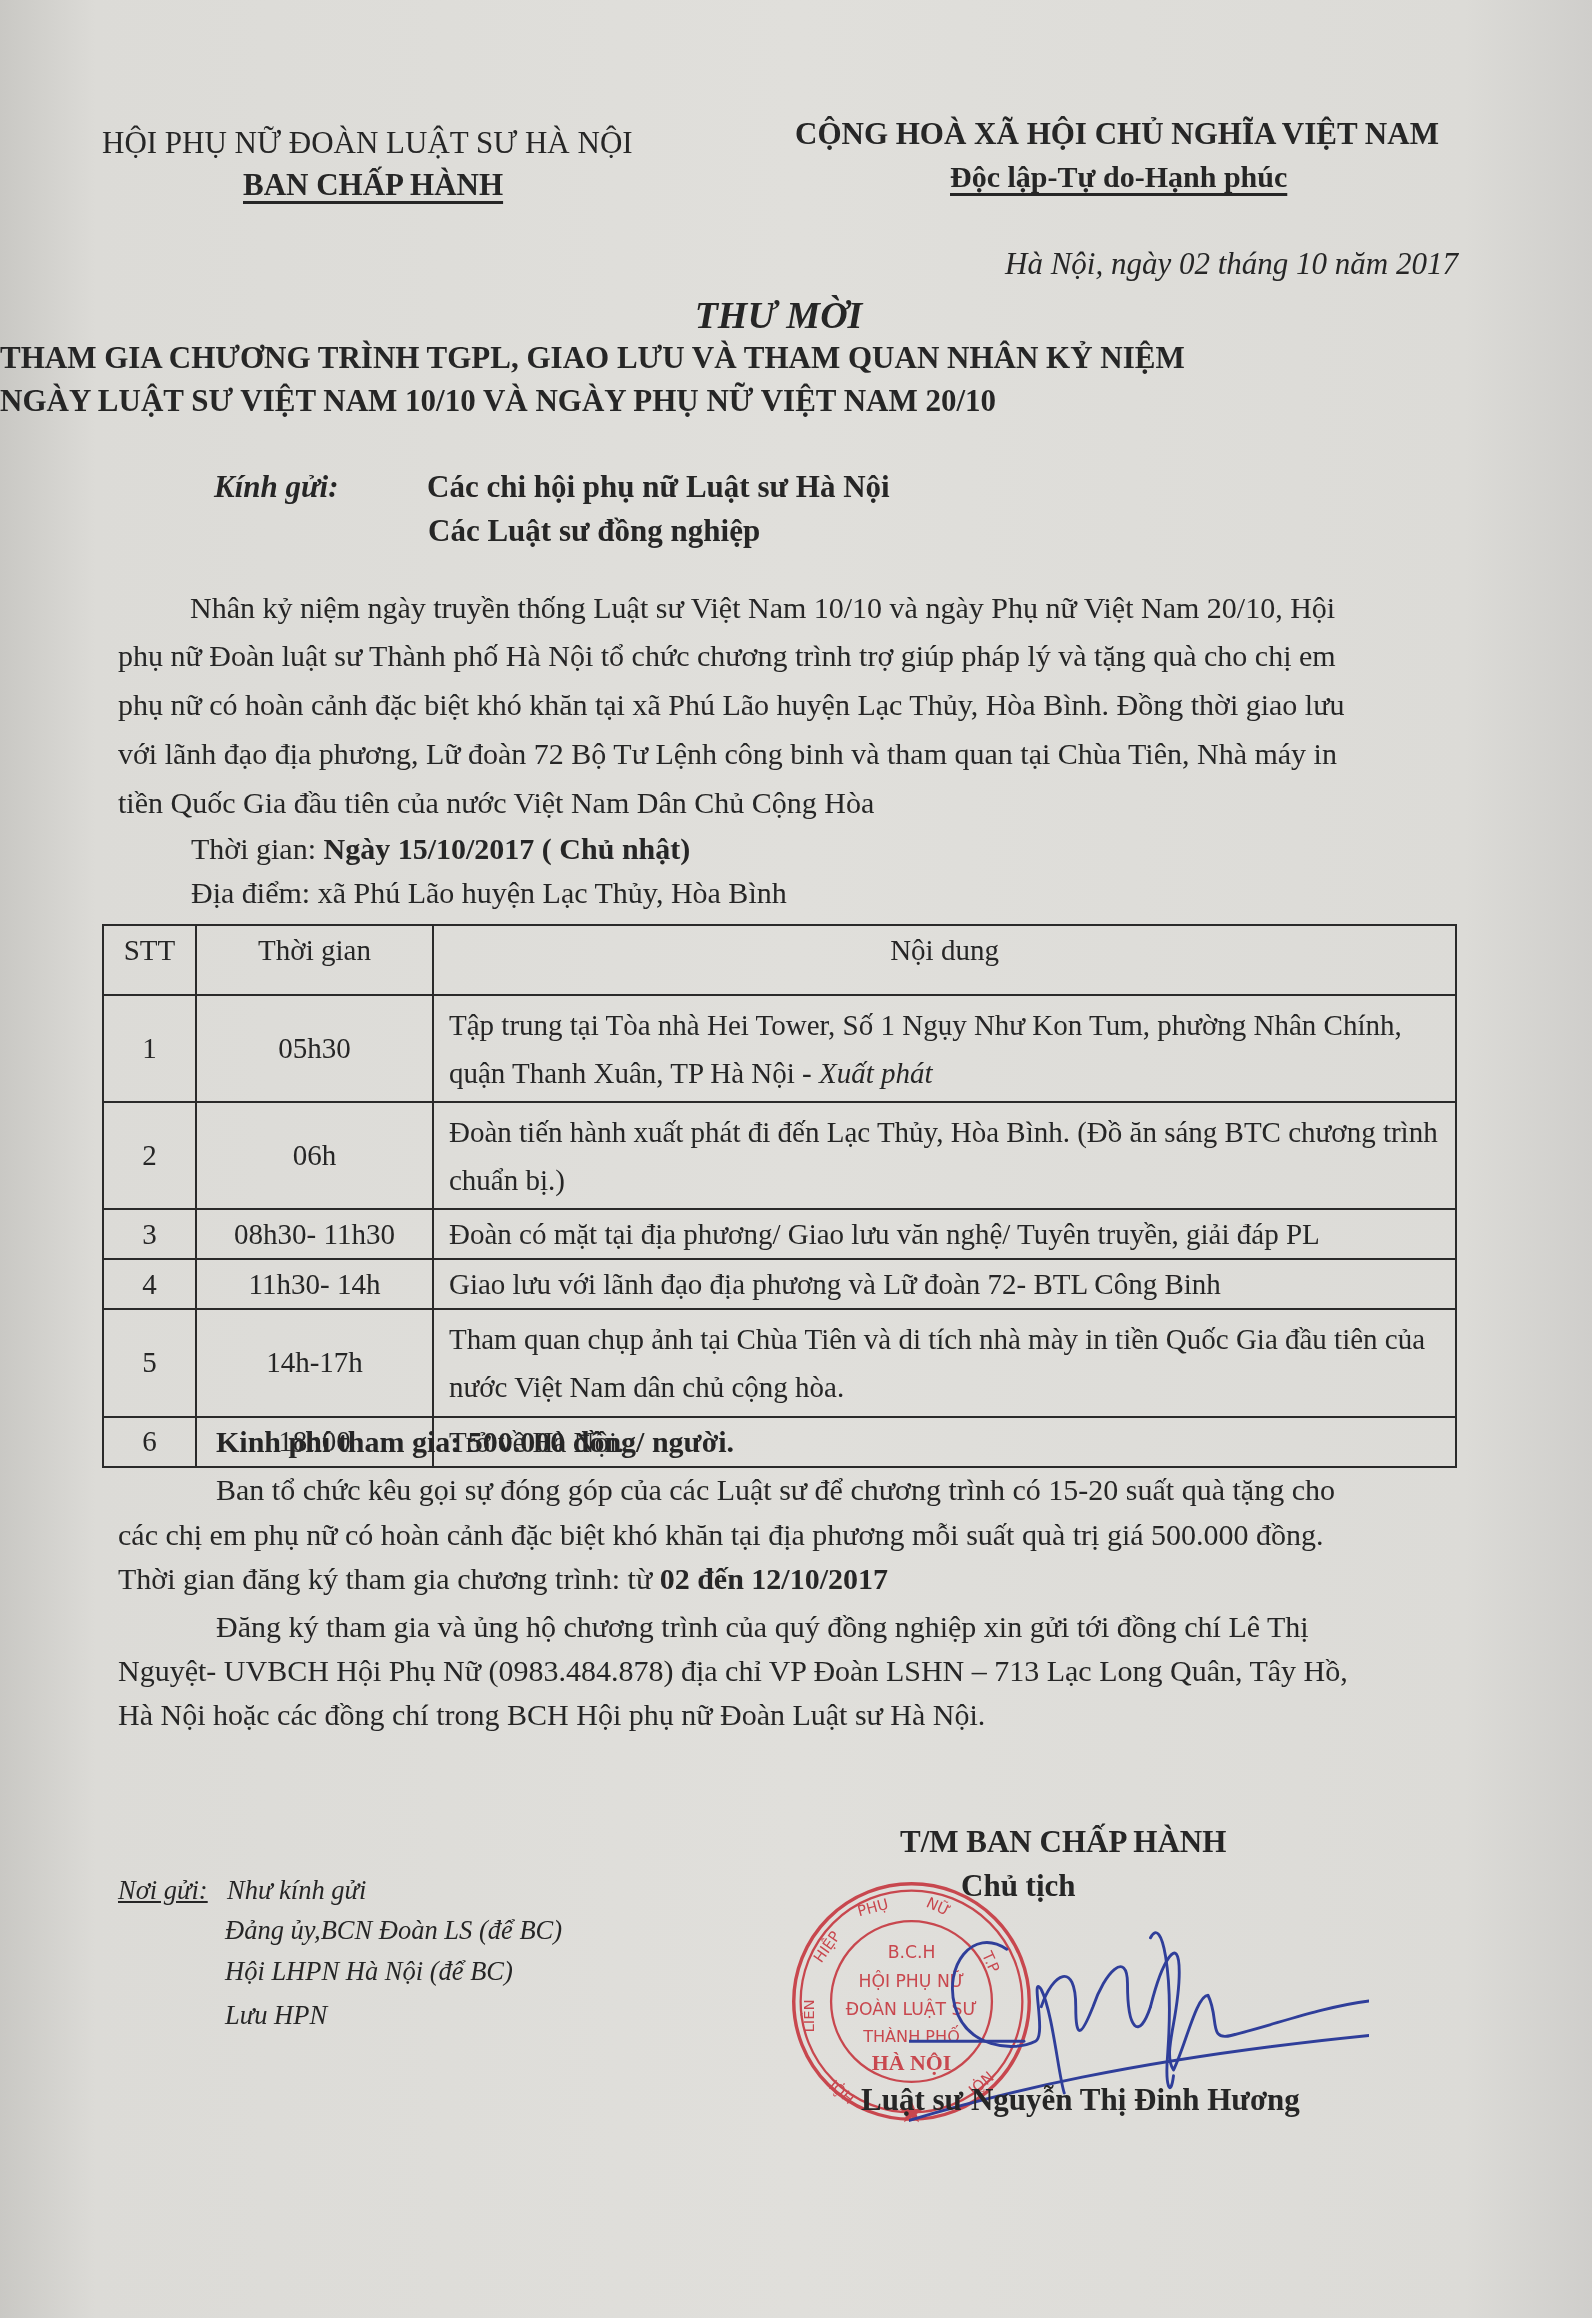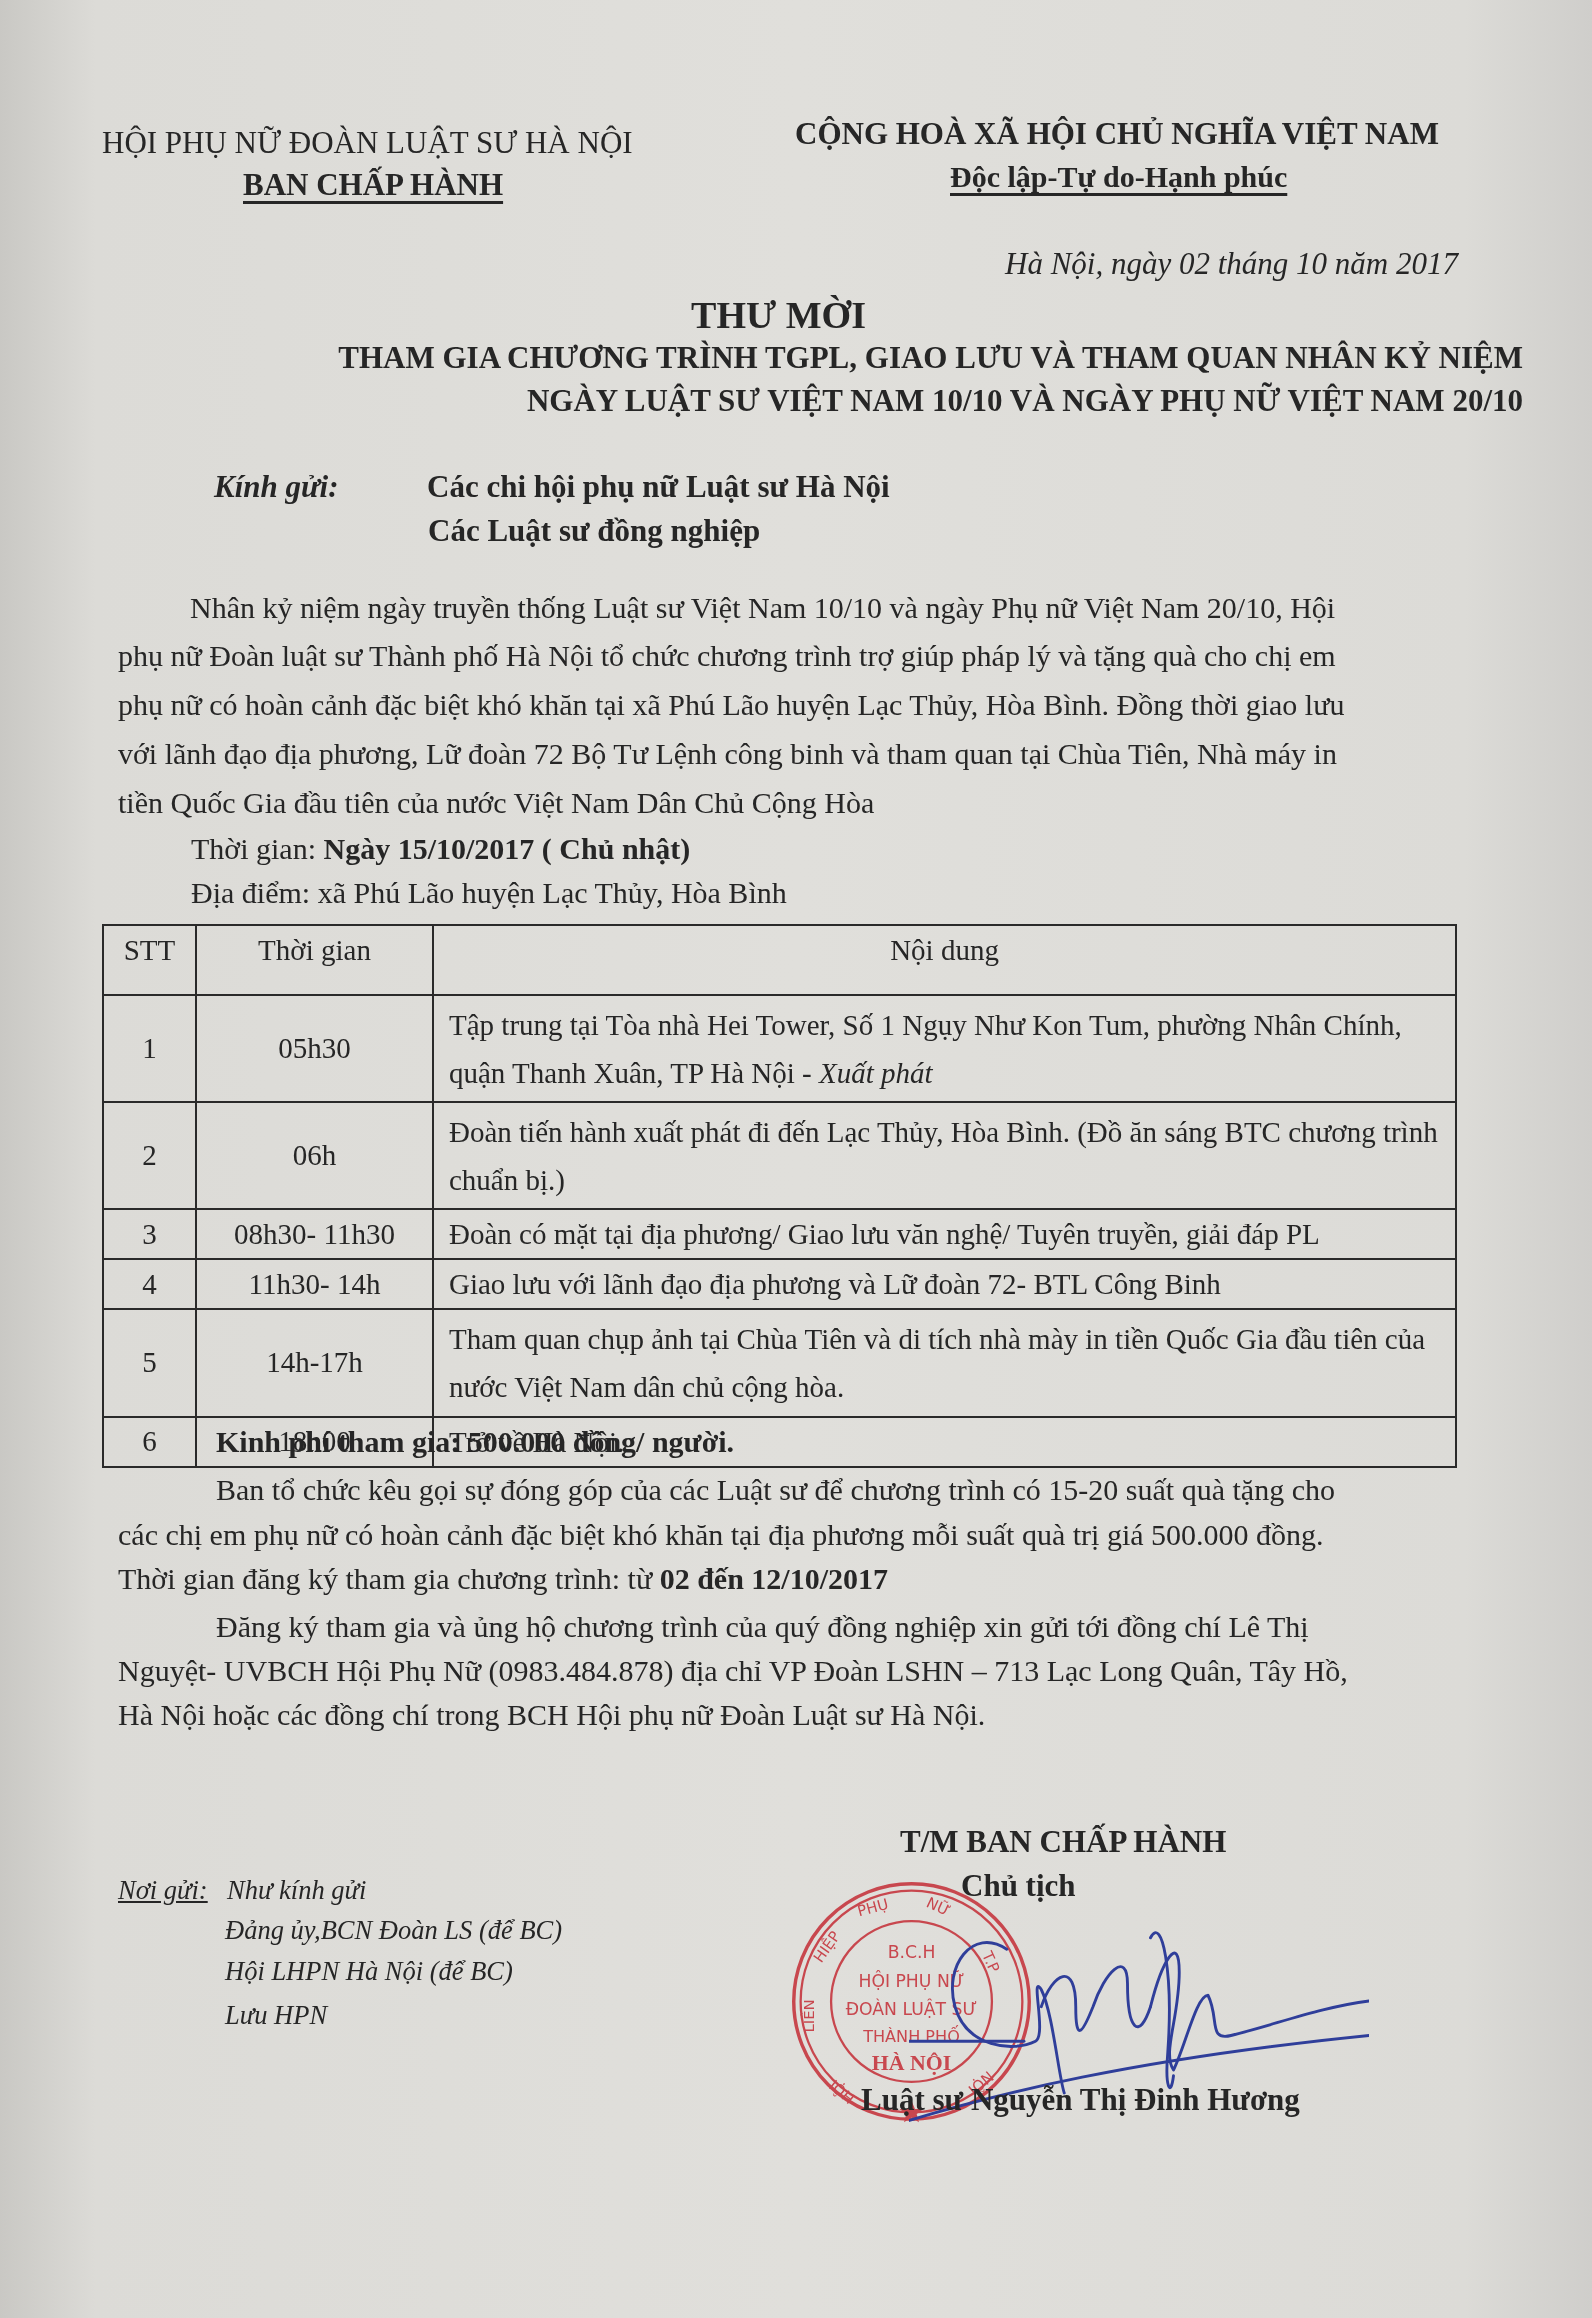--- a/index.html
+++ b/index.html
@@ -8,22 +8,22 @@
     background: linear-gradient(90deg, #c9c8c4 0%, #dcdbd7 6%, #e0dfdb 50%, #dcdbd7 92%, #cfcecb 100%);
     font-family: "Liberation Serif", serif;
     color:#262626;
     position:relative;
   }
   .page { position:absolute; left:0; top:0; width:1593px; height:2319px; }
   .abs { position:absolute; white-space:nowrap; }
   .hdr { font-size:31px; letter-spacing:0px; }
   .hdr-b { font-size:31px; font-weight:bold; text-decoration:underline; text-decoration-thickness:2.9px; text-underline-offset:5.8px; }
   .date { font-size:31px; font-style:italic; }
-  .title { font-size:38px; font-weight:bold; text-align:center; left:0; width:1557px; }
-  .subtitle { font-size:31px; font-weight:bold; text-align:right; left:0; width:1523px; }
+  .title { font-size:38px; font-weight:bold; text-align:center; left:0; width:1557px;font-style:italic; }
+  .subtitle { font-size:31px; font-weight:bold; text-align:left; left:0; width:1523px; }
   .kg-label { font-size:31px; font-weight:bold; font-style:italic; }
   .kg-rec { font-size:31px; font-weight:bold; }
   .line { font-size:30px; }
   b { font-weight:bold; }
   table.sched { position:absolute; left:102px; top:924px; width:1355px; border-collapse:collapse; font-size:29px; }
   table.sched td, table.sched th { border:2.3px solid #2a2a2a; vertical-align:middle; }
   table.sched th { font-weight:normal; height:59px; vertical-align:top; padding-top:8px; }
   table.sched td.stt { text-align:center; width:89px; }
   table.sched td.time { text-align:center; width:233px; }
   table.sched td.content { padding:4.6px 15px; line-height:48px; }

